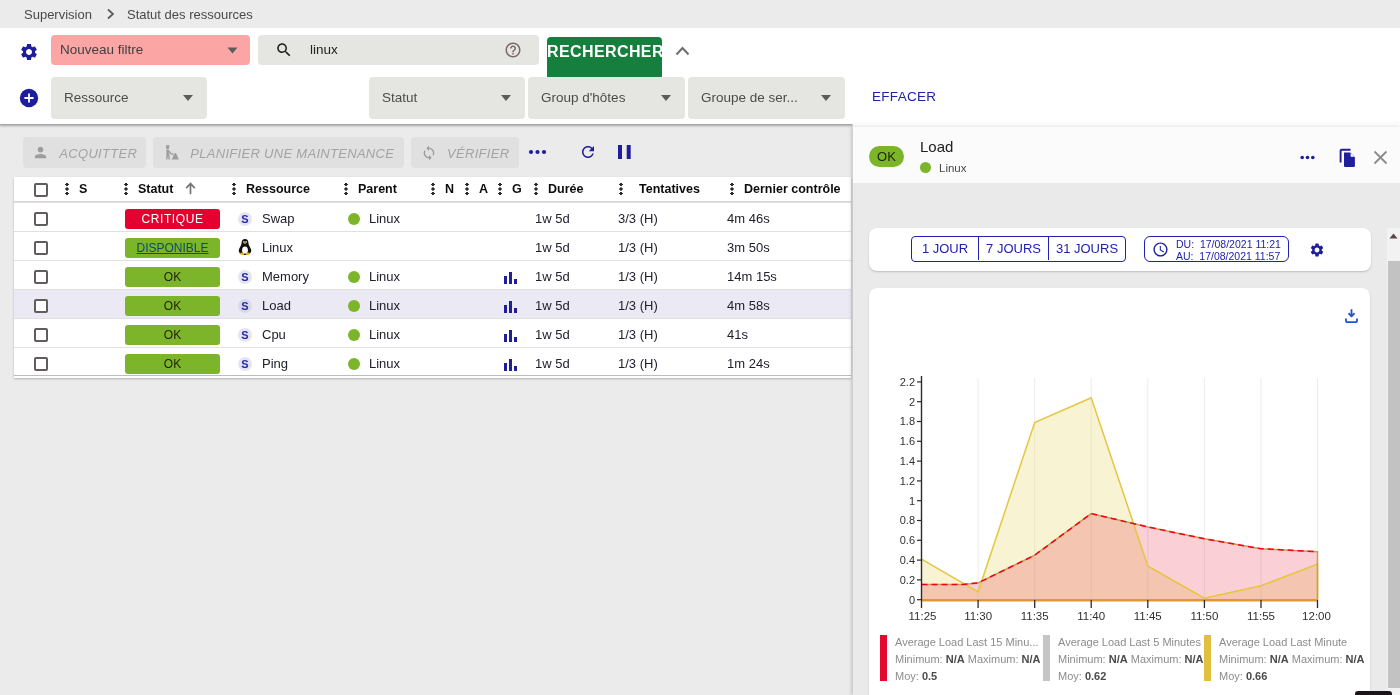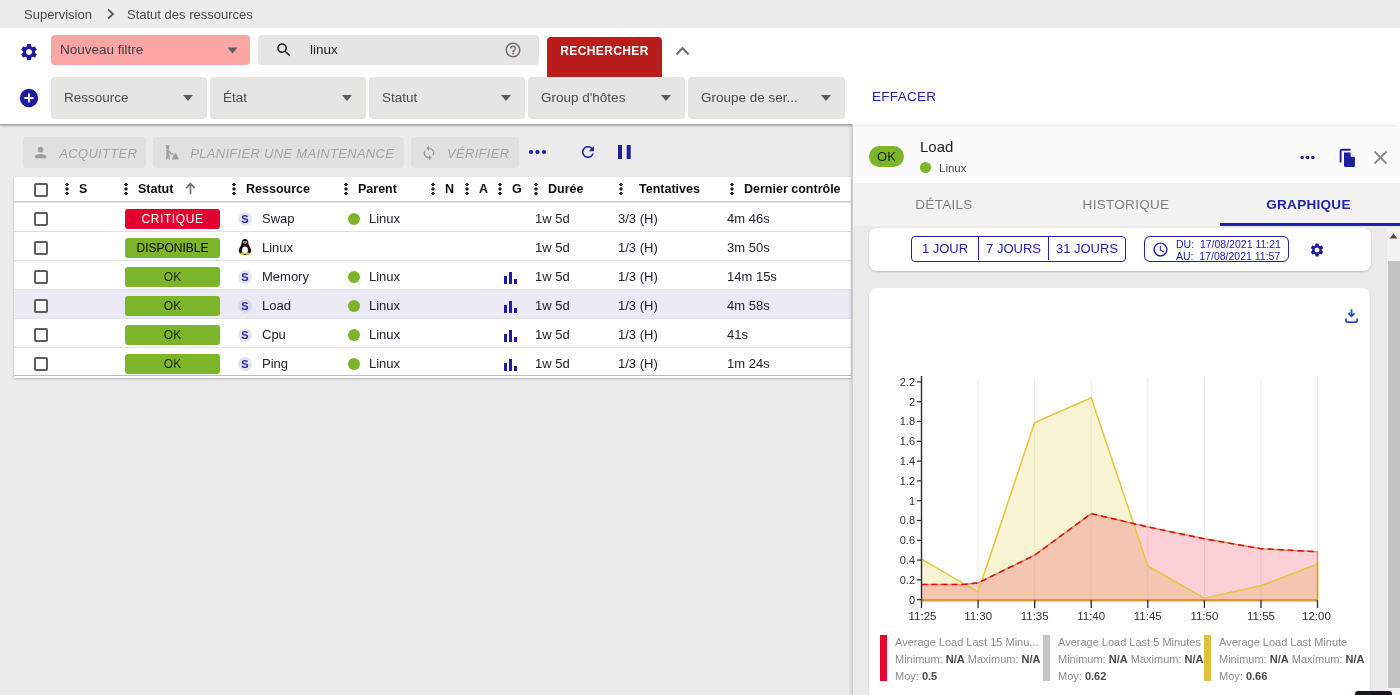--- a/index.html
+++ b/index.html
@@ -35,35 +35,32 @@
   <div class="abs" style="left:258px;top:7px;width:281px;height:30px;background:#e5e5e2;border-radius:4px;">
     <svg class="abs" style="left:17px;top:6px;" width="18" height="18" viewBox="0 0 24 24">
         <path fill="#1c1c1c" d="M15.5 14h-.79l-.28-.27C15.41 12.59 16 11.11 16 9.5 16 5.91 13.09 3 9.5 3S3 5.91 3 9.5 5.91 16 9.5 16c1.61 0 3.09-.59 4.23-1.57l.27.28v.79l5 4.99L20.49 19l-4.99-5zm-6 0C7.01 14 5 11.99 5 9.5S7.01 5 9.5 5 14 7.01 14 9.5 11.99 14 9.5 14z"></path>
       </svg>
     <div class="abs" style="left:52px;top:7px;font-size:13.5px;color:#232323;">linux</div>
     <svg class="abs" style="left:246px;top:6px;" width="18" height="18" viewBox="0 0 24 24">
         <path fill="#796a6a" d="M11 18h2v-2h-2v2zm1-16C6.48 2 2 6.48 2 12s4.48 10 10 10 10-4.48 10-10S17.52 2 12 2zm0 18c-4.41 0-8-3.59-8-8s3.59-8 8-8 8 3.59 8 8-3.59 8-8 8zm0-14c-2.21 0-4 1.79-4 4h2c0-1.1.9-2 2-2s2 .9 2 2c0 2-3 1.75-3 5h2c0-2.25 3-2.5 3-5 0-2.21-1.79-4-4-4z"></path>
       </svg>
   </div>
 
-  <div class="abs" style="left:547px;top:9px;width:115px;height:43px;background:#b91c1c;border-radius:4px;color:#fff;font-size:12px;font-weight:bold;letter-spacing:0.4px;text-align:center;line-height:29px;">RECHERCHER</div>
+  <div class="abs" style="left:547px;top:9px;width:115px;height:43px;background:#15803d;border-radius:4px;color:#fff;font-size:16px;font-weight:bold;letter-spacing:0.4px;text-align:center;line-height:29px;">RECHERCHER</div>
 
   <svg class="abs" style="left:675px;top:18px;" width="15" height="10" viewBox="0 0 15 10">
       <path d="M1.5 8.5 L7.5 2 L13.5 8.5" fill="none" stroke="#6e6e6e" stroke-width="2"></path>
     </svg>
 
   <svg class="abs" style="left:19px;top:60px;" width="20" height="20" viewBox="0 0 24 24">
       <circle cx="12" cy="12" r="11" fill="#1d1d9e"></circle>
       <path d="M12 6.5 V17.5 M6.5 12 H17.5" stroke="#fff" stroke-width="2.2"></path>
     </svg>
   <div class="abs sel2" style="left:51px;top:49px;width:156px;">
     <span>Ressource</span>
-  </div>
-  <div class="abs sel2" style="left:210px;top:49px;width:156px;">
-    <span>État</span>
   </div>
   <div class="abs sel2" style="left:369px;top:49px;width:156px;">
     <span>Statut</span>
   </div>
   <div class="abs sel2" style="left:528px;top:49px;width:157px;">
     <span>Group d'hôtes</span>
   </div>
   <div class="abs sel2" style="left:688px;top:49px;width:157px;">
     <span>Groupe de ser...</span>
   </div>
@@ -147,21 +144,21 @@
     <div class="sbadge">S</div>
       <div class="rname">Swap</div>
     <div class="pdot"></div>
       <div class="pname">Linux</div>
     <div class="c-dur">1w 5d</div>
       <div class="c-ten">3/3 (H)</div>
       <div class="c-der">4m 46s</div>
   </div>
   <div class="row" style="top:54px;">
     <div class="chk"></div>
-    <div class="pill" style="background:#7db52a;color:#000000;">DISPONIBLE</div>
+    <div class="pill" style="background:#7db52a;color:#0c4a6e;text-decoration:underline;">DISPONIBLE</div>
     <svg style="position:absolute;left:224px;top:7px;" width="14" height="16" viewBox="0 0 14 16">
         <path d="M7 0C4.8 0 3.6 1.6 3.6 3.6c0 1.6-.6 2.8-1.5 4.3C1.2 9.4.4 11 .9 12.6 1.5 14.5 3 16 7 16s5.5-1.5 6.1-3.4c.5-1.6-.3-3.2-1.2-4.7-.9-1.5-1.5-2.7-1.5-4.3C10.4 1.6 9.2 0 7 0z" fill="#10100e"></path>
         <ellipse cx="7" cy="11.2" rx="2.9" ry="3.6" fill="#fff"></ellipse>
         <ellipse cx="5.9" cy="2.9" rx="0.7" ry="1" fill="#fff"></ellipse>
         <ellipse cx="8.1" cy="2.9" rx="0.7" ry="1" fill="#fff"></ellipse>
         <path d="M5.6 4.1 L7 5.2 L8.4 4.1 Z" fill="#f4a615"></path>
         <ellipse cx="4.2" cy="14.8" rx="2" ry="1.2" fill="#f4b81c"></ellipse>
         <ellipse cx="9.8" cy="14.8" rx="2" ry="1.2" fill="#f4b81c"></ellipse>
       </svg>
     <div class="rname">Linux</div>
@@ -274,26 +271,20 @@
     </svg>
   <svg class="abs" style="left:485px;top:21px;" width="19" height="20" viewBox="0 0 19 20">
       <path d="M2.6 14.5 V3 Q2.6 1.7 3.9 1.7 H12.5" fill="none" stroke="#1d1d9e" stroke-width="1.9"></path>
       <path d="M6 4.6 h6.3 l4.6 4.6 v8.6 q0 1.2 -1.2 1.2 h-8.5 q-1.2 0 -1.2 -1.2 z" fill="#1d1d9e"></path>
       <path d="M12.6 4.9 l3.9 3.9 h-3.9 z" fill="#ffffff"></path>
     </svg>
   <svg class="abs" style="left:520px;top:23px;" width="15" height="15" viewBox="0 0 15 15">
       <path d="M1.5 1.5 L13.5 13.5 M13.5 1.5 L1.5 13.5" stroke="#8b8b8b" stroke-width="1.8"></path>
     </svg>
 
-  <div class="abs" style="left:0;top:56px;width:547px;height:43px;background:#f2f2f0;">
-    <div class="abs" style="left:0;top:0;width:182px;height:43px;text-align:center;line-height:43px;font-size:13.5px;color:#7f7f7f;letter-spacing:0.3px;">DÉTAILS</div>
-    <div class="abs" style="left:182px;top:0;width:182px;height:43px;text-align:center;line-height:43px;font-size:13.5px;color:#7f7f7f;letter-spacing:0.3px;">HISTORIQUE</div>
-    <div class="abs" style="left:364px;top:0;width:183px;height:43px;text-align:center;line-height:43px;font-size:13.5px;color:#2121ad;font-weight:bold;letter-spacing:0.3px;">GRAPHIQUE</div>
-    <div class="abs" style="left:367px;top:40px;width:180px;height:3px;background:#2121ad;"></div>
-  </div>
 
   <div class="abs" style="left:16px;top:101px;width:502px;height:43px;background:#fff;border-radius:8px;box-shadow:0 1px 2px rgba(0,0,0,0.2);">
 
     <div class="abs" style="left:42px;top:8px;width:215px;height:26px;border:1.5px solid #2121ad;border-radius:4px;color:#2121ad;font-size:13px;font-weight:500;">
       <div class="abs" style="left:0;top:0;width:67px;height:23px;line-height:23px;text-align:center;border-right:1.5px solid #2121ad;">1 JOUR</div>
       <div class="abs" style="left:67px;top:0;width:70px;height:23px;line-height:23px;text-align:center;border-right:1.5px solid #2121ad;">7 JOURS</div>
       <div class="abs" style="left:137px;top:0;width:76px;height:23px;line-height:23px;text-align:center;">31 JOURS</div>
     </div>
 
     <div class="abs" style="left:275px;top:8px;width:145px;height:26px;border:1px solid #2121ad;border-radius:6px;">

